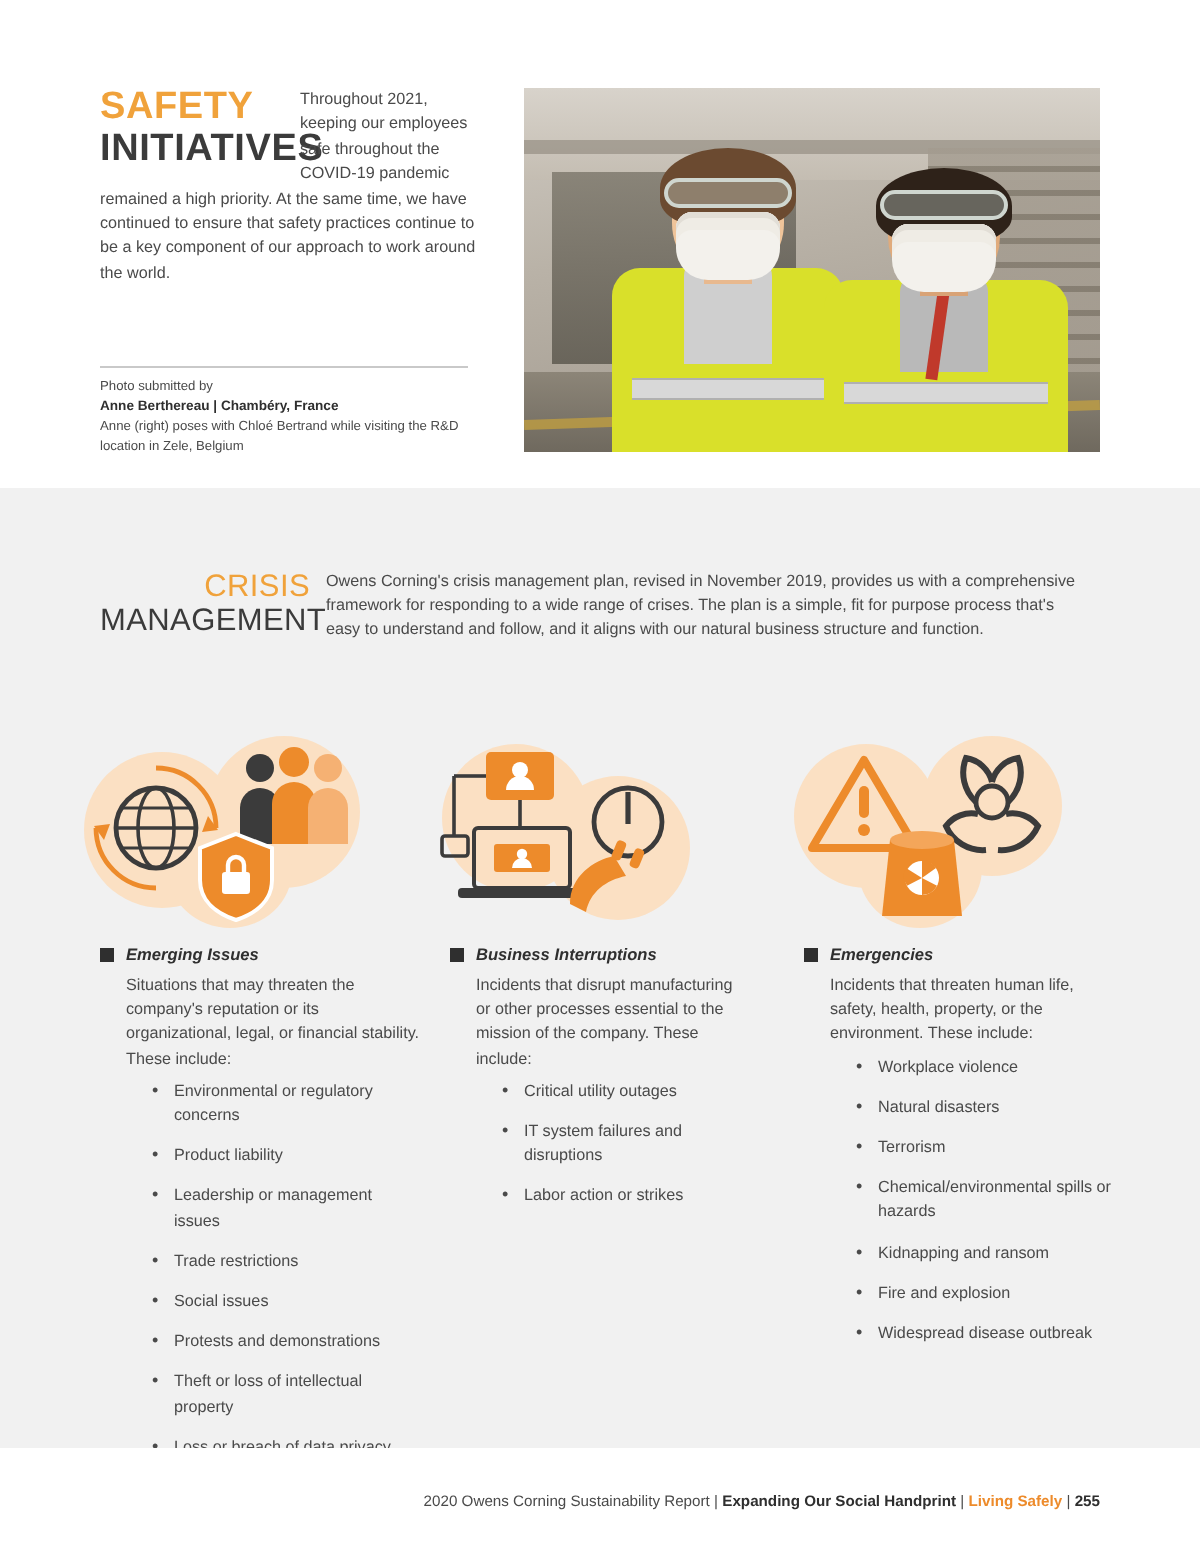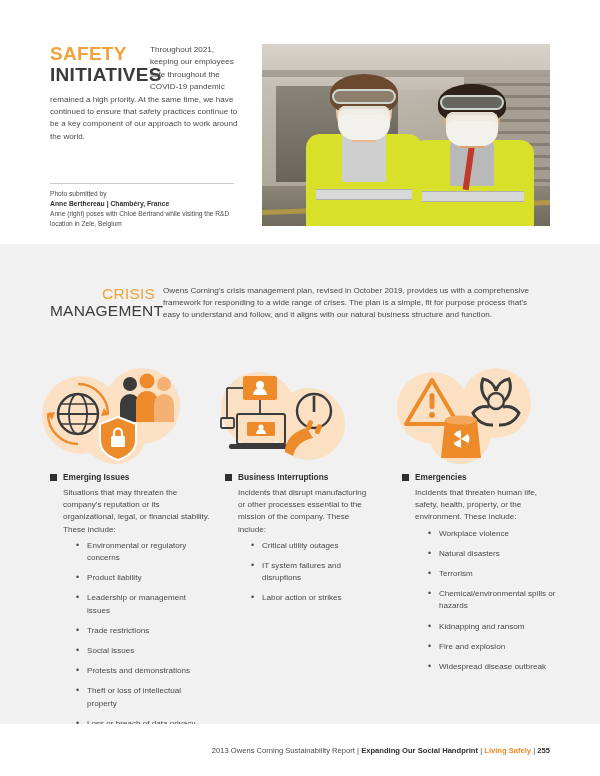--- a/index.html
+++ b/index.html
@@ -191,21 +191,21 @@
   .col2 { left:225px; width:150px; }
   .col3 { left:402px; width:160px; }
 
   .col-head {
     display:flex; align-items:flex-start; gap:6px; margin-bottom:4px;
   }
   .sq {
     width:7px; height:7px; background:#2f2f2f; margin-top:2px; flex: 0 0 7px;
   }
   .col-head-text {
-    font-size:8.3px; font-weight:bold; color:#2f2f2f; line-height:11px;
+    font-size:8.3px; font-weight:bold; color:#2f2f2f; line-height:11px;font-style:italic;
   }
   .col-intro {
     font-size:8.1px; line-height:12.2px; color:#4a4a4a; margin-left:13px;
   }
   .bullets { margin-left:26px; margin-top:4px; }
   .bullet {
     position:relative; font-size:8.1px; line-height:12.2px; color:#4a4a4a;
     padding-left:11px; margin-bottom:8px;
   }
   .bullet:before {
@@ -281,21 +281,21 @@
   </div>
 
   <div class="grey-section">
 
     <div class="crisis-title">
       <div class="crisis-word1">CRISIS</div>
       <div class="crisis-word2">MANAGEMENT</div>
     </div>
 
     <div class="crisis-body">
-      <p>Owens Corning's crisis management plan, revised in October 2019, provides us with a comprehensive framework for responding to a wide range of crises. The plan is a simple, fit for purpose process that's easy to understand and follow, and it aligns with our natural business structure and function.</p>
+      <p>Owens Corning's crisis management plan, revised in November 2019, provides us with a comprehensive framework for responding to a wide range of crises. The plan is a simple, fit for purpose process that's easy to understand and follow, and it aligns with our natural business structure and function.</p>
     </div>
 
     <div class="icons-row">
 
       <div class="icon-cell c1">
         <div class="blob" style="left:2px; top:10px; width:78px; height:78px;"></div>
         <div class="blob" style="left:64px; top:2px; width:76px; height:76px;"></div>
         <div class="blob" style="left:44px; top:40px; width:62px; height:58px;"></div>
 
         <svg width="72" height="72" style="position:absolute;left:4px;top:12px;">
@@ -435,21 +435,21 @@
           <div class="bullet">Fire and explosion</div>
           <div class="bullet">Widespread disease outbreak</div>
         </div>
       </div>
 
     </div>
   </div>
 
   <div class="footer">
     <div class="footer-line">
-      <span>2013 Owens Corning Sustainability Report</span>
+      <span>2020 Owens Corning Sustainability Report</span>
       <span>|</span>
       <span class="b">Expanding Our Social Handprint</span>
       <span>|</span>
       <span class="o">Living Safely</span>
       <span>|</span>
       <span class="pg">255</span>
     </div>
   </div>
 
 </div>

